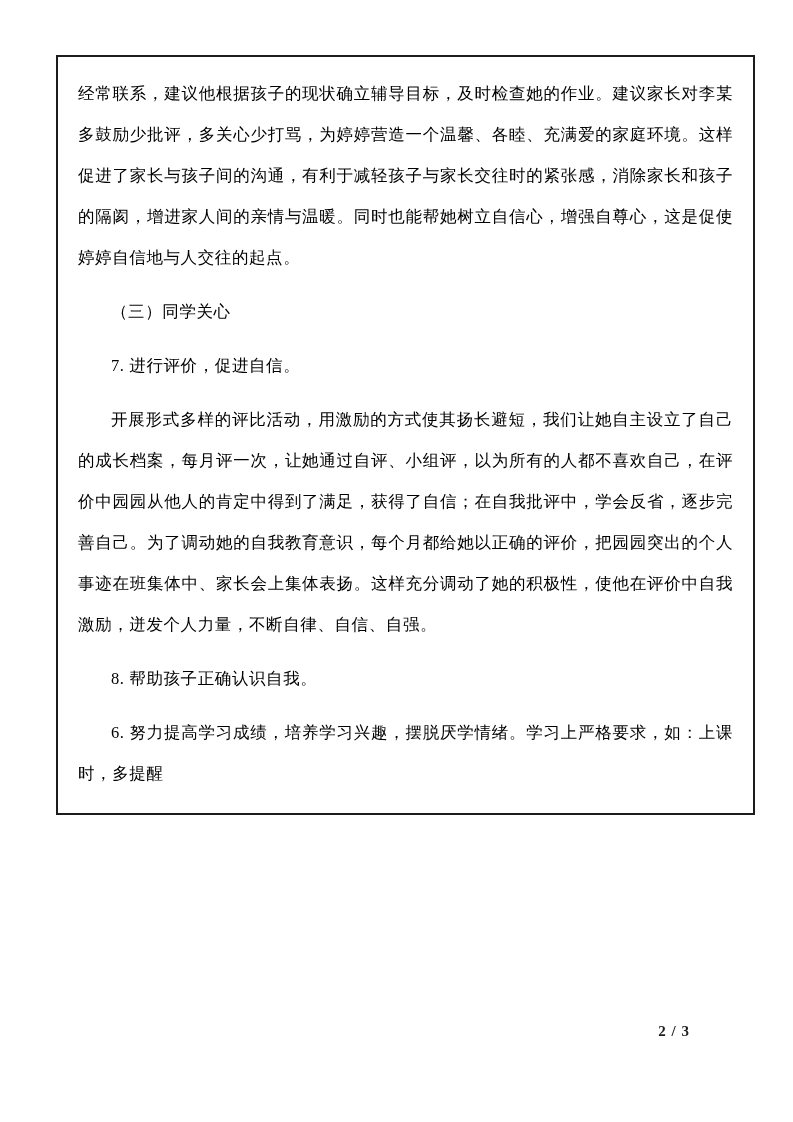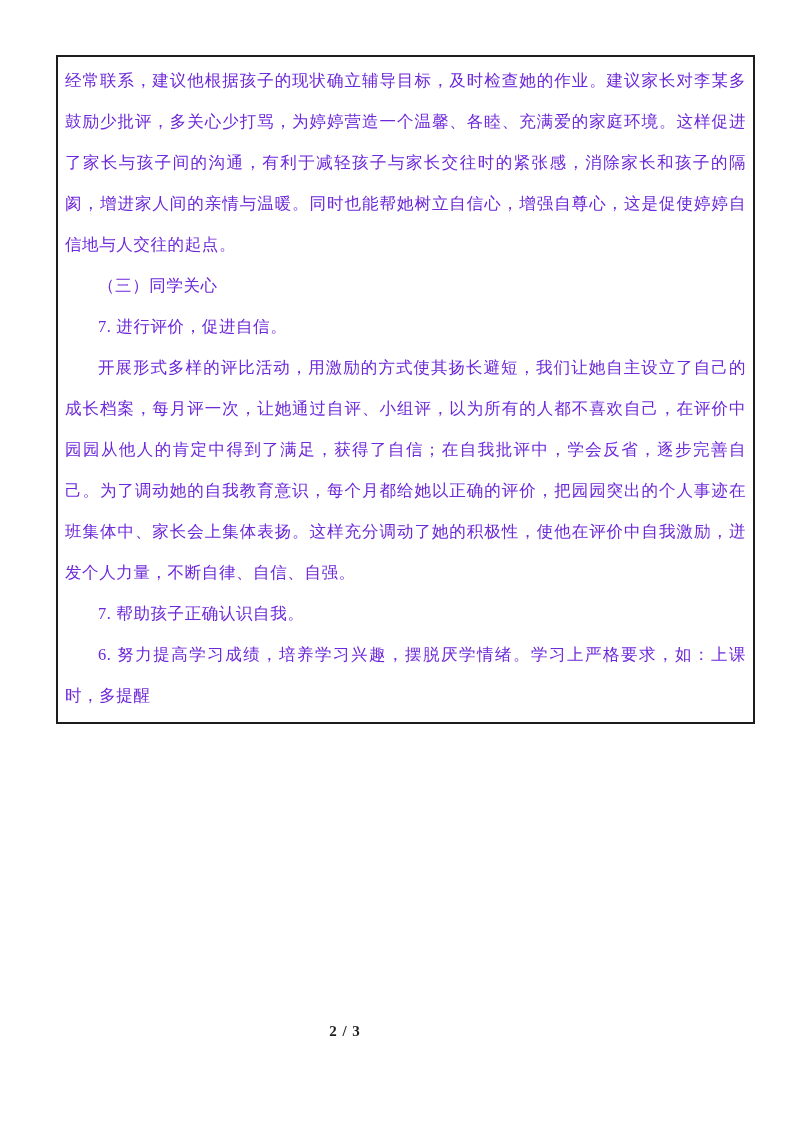--- a/index.html
+++ b/index.html
@@ -14,49 +14,49 @@
   .doc-frame{
     position:absolute;
     left:56px;top:55px;
     width:699px;
     box-sizing:border-box;
     border:2px solid #1c1c1c;
     padding:3px 7px 6px 7px;
     background:#ffffff;
   }
   .para{
-    margin:0;
+    margin:13px;
     font-size:16.5px;
     line-height:41px;
     letter-spacing:0.6px;
     text-align:justify;
     text-justify:inter-ideograph;
-    color:#6d28d9;
+    color:#000000;
   }
   .para.ind{ text-indent:2em; }
   .footer{
     position:absolute;
     left:0;top:1023px;
     width:690px;
-    text-align:center;
+    text-align:right;
     font-size:15px;
     font-weight:bold;
     color:#1c1c1c;
     letter-spacing:1px;
   }
 </style>
 </head>
 <body>
 
 <div class="page">
 
   <div class="doc-frame">
     <p class="para">经常联系，建议他根据孩子的现状确立辅导目标，及时检查她的作业。建议家长对李某多鼓励少批评，多关心少打骂，为婷婷营造一个温馨、各睦、充满爱的家庭环境。这样促进了家长与孩子间的沟通，有利于减轻孩子与家长交往时的紧张感，消除家长和孩子的隔阂，增进家人间的亲情与温暖。同时也能帮她树立自信心，增强自尊心，这是促使婷婷自信地与人交往的起点。</p>
     <p class="para ind">（三）同学关心</p>
     <p class="para ind">7. 进行评价，促进自信。</p>
     <p class="para ind">开展形式多样的评比活动，用激励的方式使其扬长避短，我们让她自主设立了自己的成长档案，每月评一次，让她通过自评、小组评，以为所有的人都不喜欢自己，在评价中园园从他人的肯定中得到了满足，获得了自信；在自我批评中，学会反省，逐步完善自己。为了调动她的自我教育意识，每个月都给她以正确的评价，把园园突出的个人事迹在班集体中、家长会上集体表扬。这样充分调动了她的积极性，使他在评价中自我激励，迸发个人力量，不断自律、自信、自强。</p>
-    <p class="para ind">7. 帮助孩子正确认识自我。</p>
+    <p class="para ind">8. 帮助孩子正确认识自我。</p>
     <p class="para ind">6. 努力提高学习成绩，培养学习兴趣，摆脱厌学情绪。学习上严格要求，如：上课时，多提醒</p>
   </div>
 
   <div class="footer">2 / 3</div>
 
 </div>
 
 </body></html>

